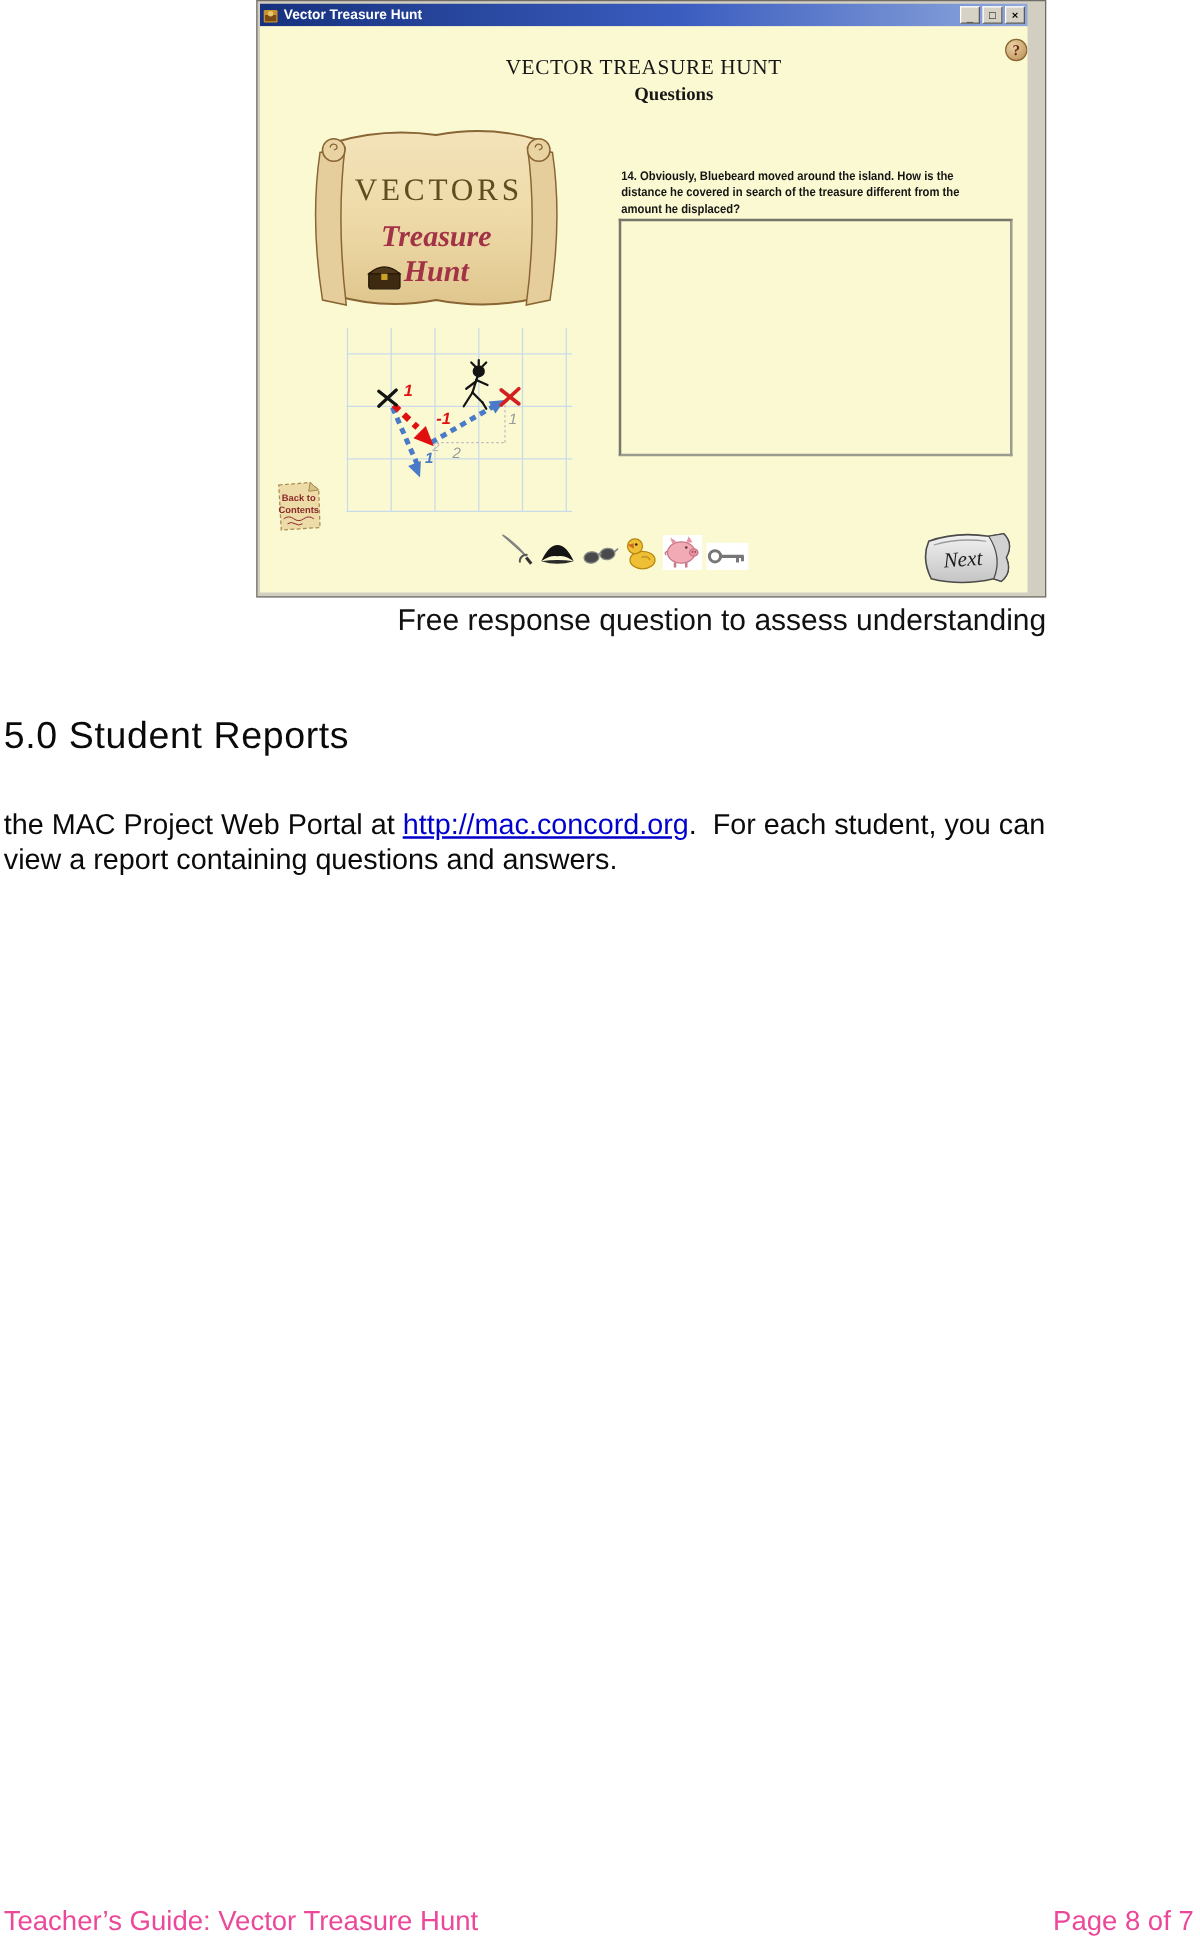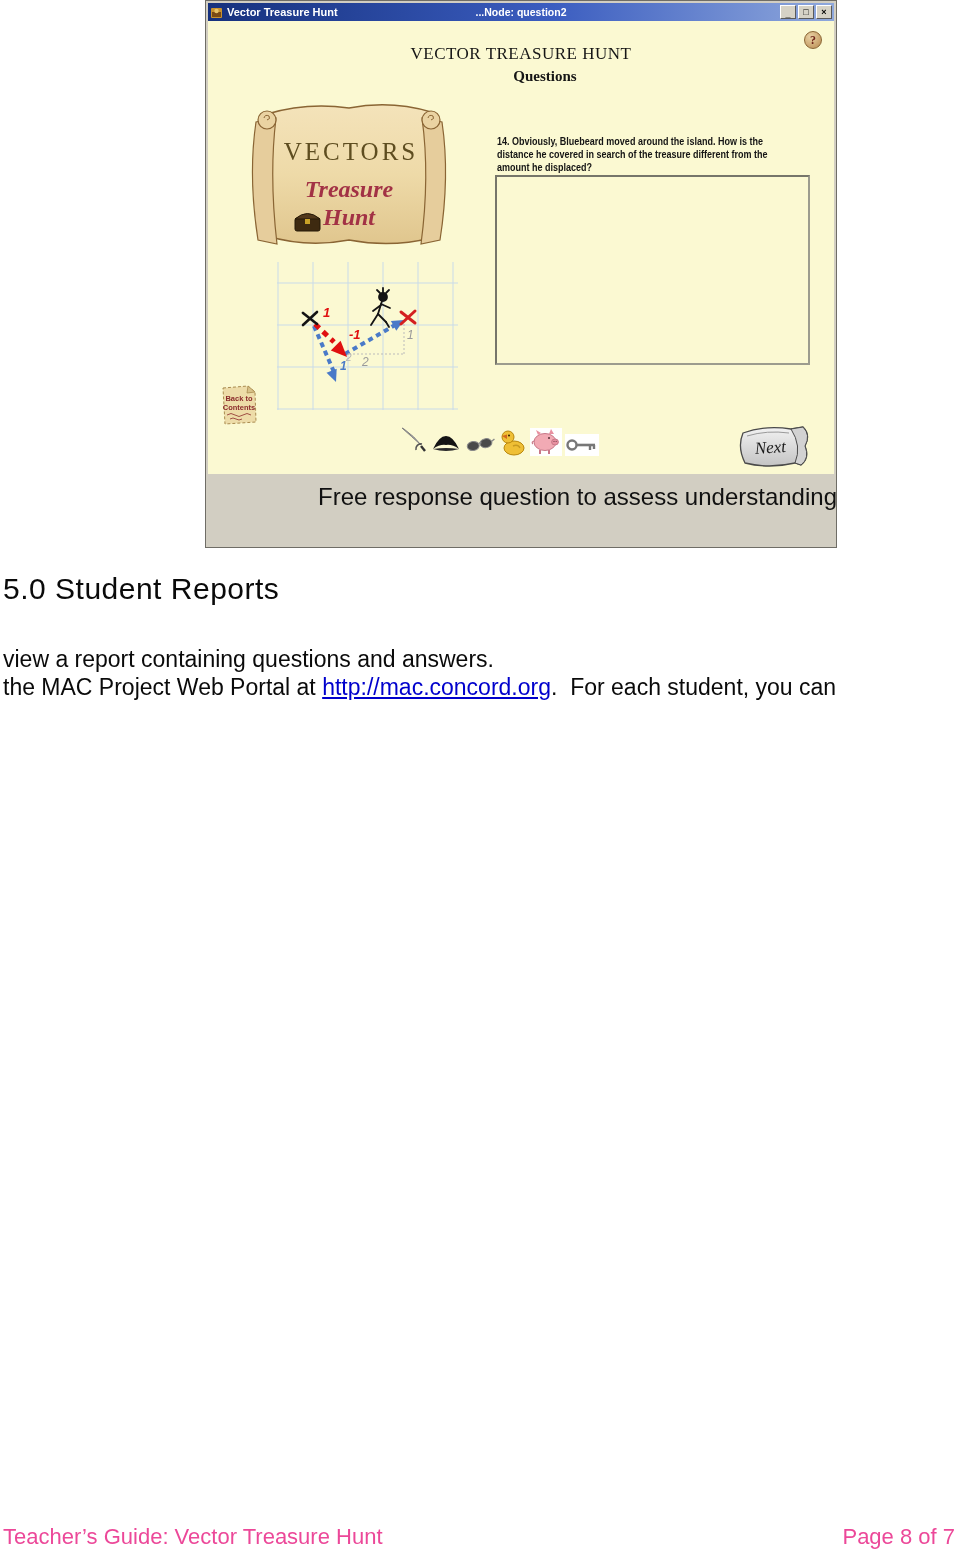--- a/index.html
+++ b/index.html
@@ -1,22 +1,22 @@
 <!DOCTYPE html>
 <html><head>
 <meta charset="utf-8">
 <style>
   html,body{margin:0;padding:0;background:#fff;}
   .page{position:relative;width:960px;height:1555px;background:#ffffff;overflow:hidden;
         font-family:"Liberation Sans",sans-serif;color:#000;}
 
   
-  .app-window{position:absolute;left:205px;top:0;width:632px;height:548px;
+  .app-window{position:absolute;left:205px;top:0;width:632px;height:478px;
               background:#D2CEC2;border:1px solid #6f6d66;box-sizing:border-box;
-              padding:2px 2px 5px 2px;}
+              padding:2px 14px 5px 2px;}
   .titlebar{position:relative;height:18px;display:flex;align-items:center;
             background:linear-gradient(to right,#16317D,#3B5DC0 55%,#8FA8DC);
             padding:0 2px;box-sizing:border-box;}
   .app-icon{width:13px;height:13px;margin-right:4px;flex:0 0 auto;}
   .title-left{color:#fff;font-size:11px;font-weight:bold;white-space:nowrap;}
   .title-node{position:absolute;left:0;right:0;text-align:center;color:#fff;
               font-size:10.5px;font-weight:bold;pointer-events:none;}
   .win-buttons{margin-left:auto;display:flex;gap:2px;position:relative;z-index:2;}
   .wbtn{width:16px;height:14px;background:#D6D2C6;border:1px solid;
         border-color:#ffffff #5a5a5a #5a5a5a #ffffff;font:bold 9px "Liberation Sans",sans-serif;
@@ -75,21 +75,20 @@
 <div class="page">
 
   <div class="app-window">
     <div class="titlebar">
       <svg class="app-icon" viewBox="0 0 13 13">
         <rect x="1" y="2" width="11" height="10" rx="1" fill="#C8922E"></rect>
         <rect x="2" y="6" width="9" height="5" fill="#7A4A14"></rect>
         <circle cx="6.5" cy="5" r="2.2" fill="#E8C46A"></circle>
       </svg>
       <span class="title-left">Vector Treasure Hunt</span>
-      <span class="title-node">...Node: question2</span>
       <span class="win-buttons">
         <button class="wbtn minimize">
             <span class="glyph">_</span>
           </button>
         <button class="wbtn">
             <span class="glyph">□</span>
           </button>
         <button class="wbtn">
             <span class="glyph">×</span>
           </button>
@@ -259,22 +258,22 @@
       </svg>
 
     </div>
   </div>
 
   <div class="caption">Free response question to assess understanding</div>
 
   <h1 class="heading">5.0 Student Reports</h1>
 
   <div class="para p1">
+    <div class="pline"><span>the MAC Project Web Portal at </span><a class="link" style="color:#0000CC">http://mac.concord.org</a><span>.  For each student, you can</span></div>
     <div class="pline">view a report containing questions and answers.</div>
-    <div class="pline"><span>the MAC Project Web Portal at </span><a class="link" style="color:#0000CC">http://mac.concord.org</a><span>.  For each student, you can</span></div>
   </div>
 
 
   <div class="footer">
     <span>Teacher’s Guide: Vector Treasure Hunt</span>
     <span>Page 8 of 7</span>
   </div>
 
 </div>
 

